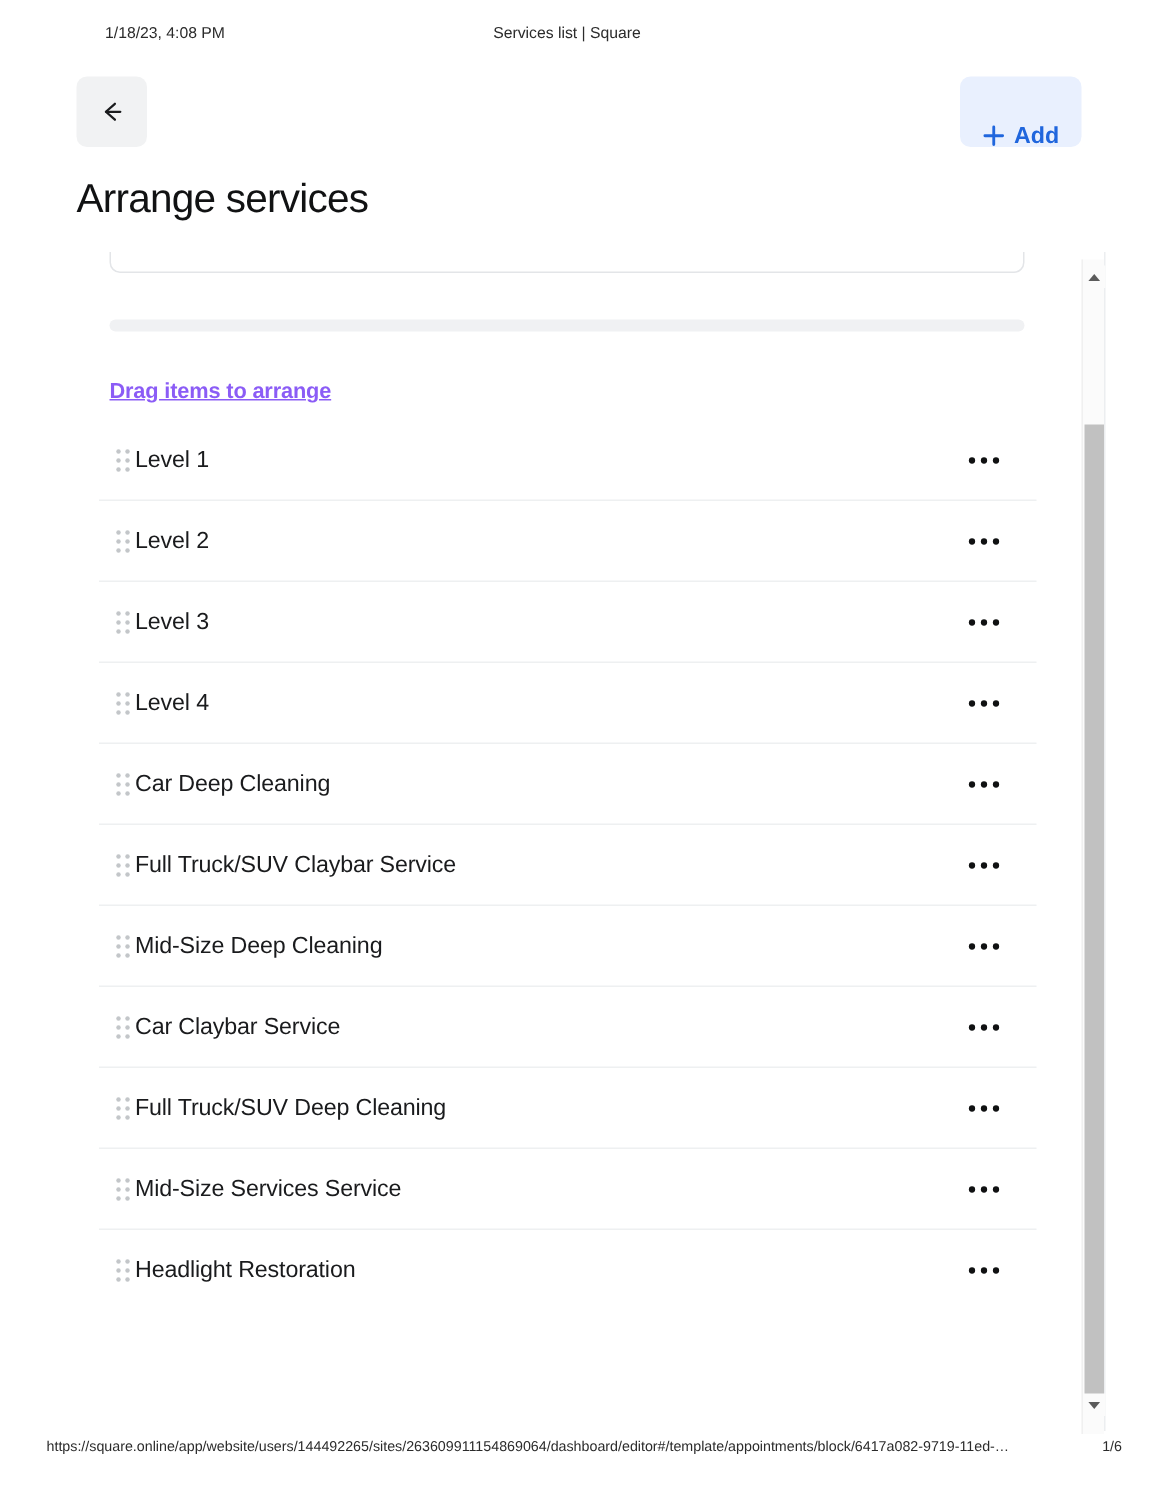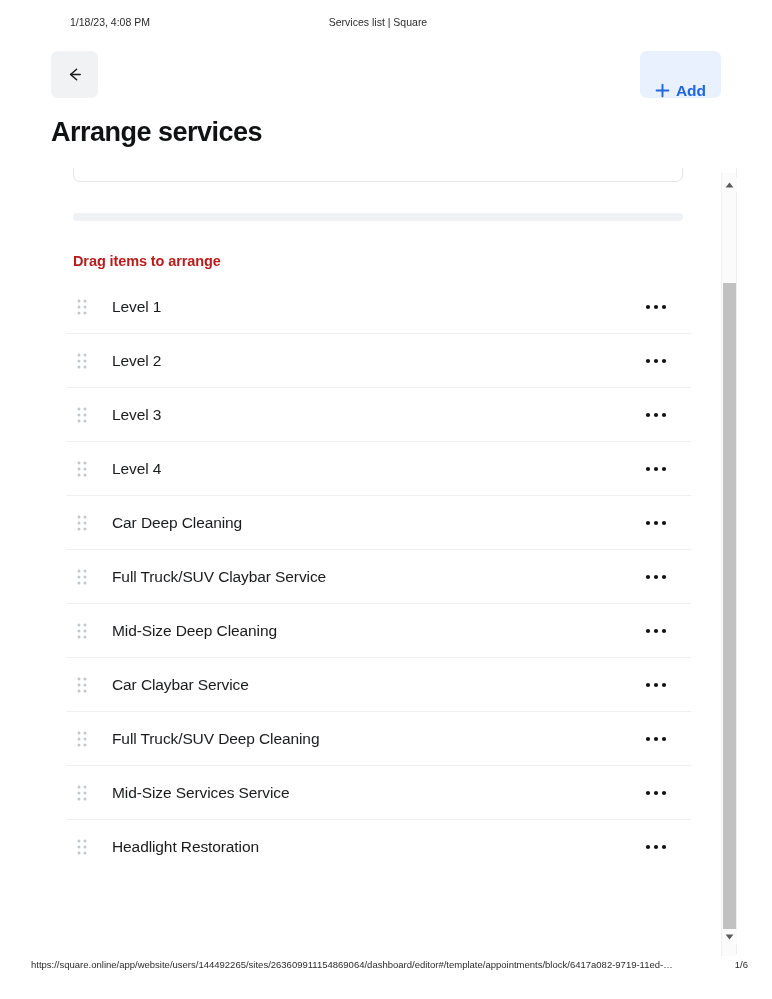--- a/index.html
+++ b/index.html
@@ -97,21 +97,21 @@
     line-height: 0;
   }
   .add-label { line-height: 1; }
 
   
   .page-title {
     position: absolute;
     left: 51px;
     top: 118px;
     font-size: 27px;
-    font-weight: 700;
+    font-weight: 400;
     letter-spacing: -0.5px;
     color: #111213;
     line-height: 1.1;
   }
 
   
   .panel {
     position: absolute;
     left: 0;
     top: 168px;
@@ -143,22 +143,23 @@
     background: #f0f1f3;
     border-radius: 4px;
   }
 
   .section-heading {
     position: absolute;
     left: 73px;
     top: 85px;
     font-size: 14.5px;
     font-weight: 700;
-    color: #b91c1c;
+    color: #8b5cf6;
     letter-spacing: -0.1px;
+    text-decoration: underline;
   }
 
   .item-list {
     position: absolute;
     left: 66px;
     top: 112px;
     width: 625px;
     list-style: none;
   }
 
@@ -178,21 +179,21 @@
     top: 50%;
     transform: translateY(-50%);
     width: 14px;
     height: 18px;
     cursor: grab;
     display: block;
   }
 
   .item-label {
     position: absolute;
-    left: 46px;
+    left: 24px;
     font-size: 15.5px;
     color: #1a1b1d;
     letter-spacing: -0.1px;
     white-space: nowrap;
   }
 
   .item-menu {
     position: absolute;
     right: 21px;
     top: 50%;

